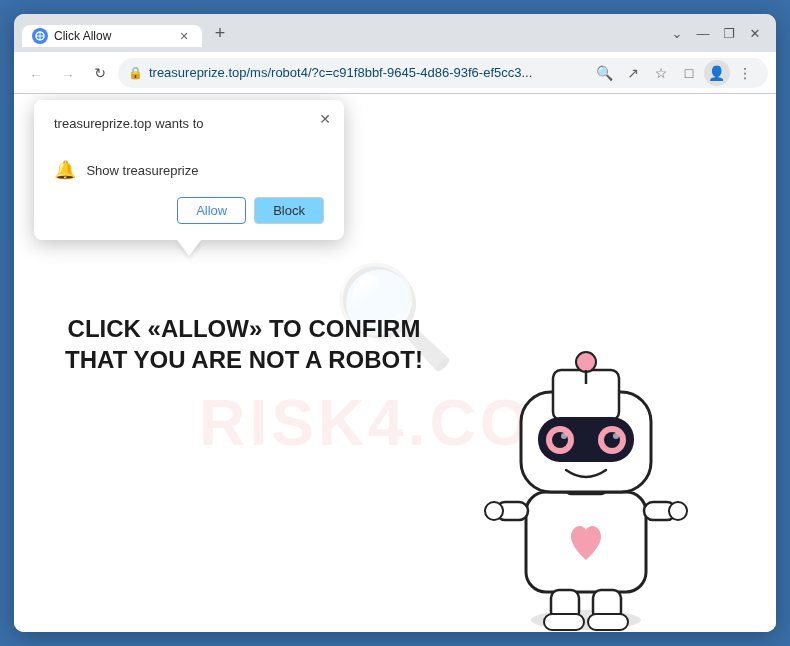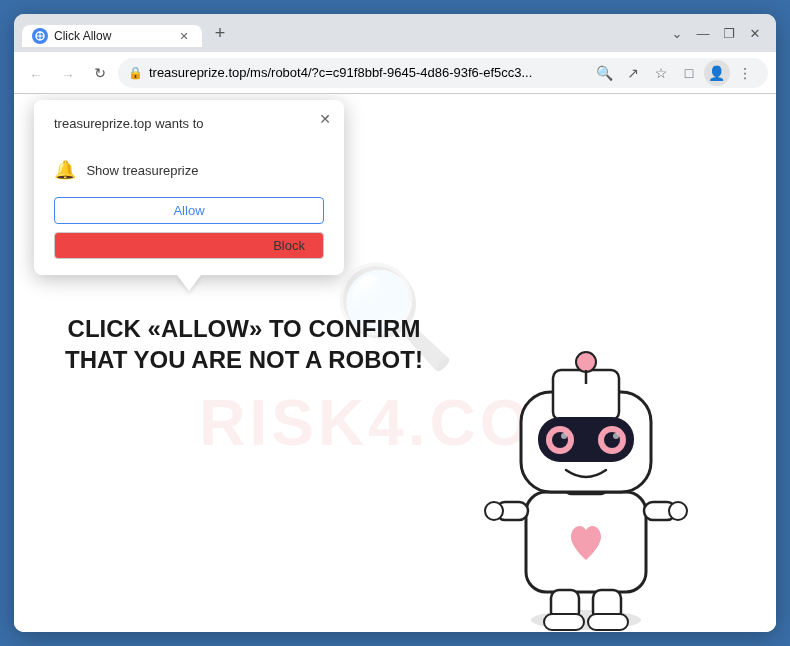--- a/index.html
+++ b/index.html
@@ -164,21 +164,21 @@
       gap: 6px;
     }
 
     .lock-icon {
       color: #5f6368;
       font-size: 12px;
     }
 
     .url-text {
       font-size: 13px;
-      color: #000000;
+      color: #0c4a6e;
       flex: 1;
       overflow: hidden;
       text-overflow: ellipsis;
       white-space: nowrap;
     }
 
     .url-actions {
       display: flex;
       gap: 2px;
       align-items: center;
@@ -330,37 +330,36 @@
 
     .permission-label {
       font-size: 13px;
       color: #333;
     }
 
     .popup-buttons {
       display: flex;
       gap: 8px;
       justify-content: flex-end;
-      flex-direction: column;
     }
 
     .btn-allow {
       padding: 5px 18px;
       background: white;
       border: 1px solid #4285f4;
       border-radius: 4px;
       color: #4285f4;
       font-size: 13px;
       cursor: pointer;
       font-weight: 500;
     }
 
     .btn-block {
       padding: 5px 18px;
-      background: #ef4444;
+      background: #7dd3fc;
       border: 1px solid #ccc;
       border-radius: 4px;
       color: #333;
       font-size: 13px;
       cursor: pointer;
       font-weight: 500;
       text-align: right;
     }
 
     

